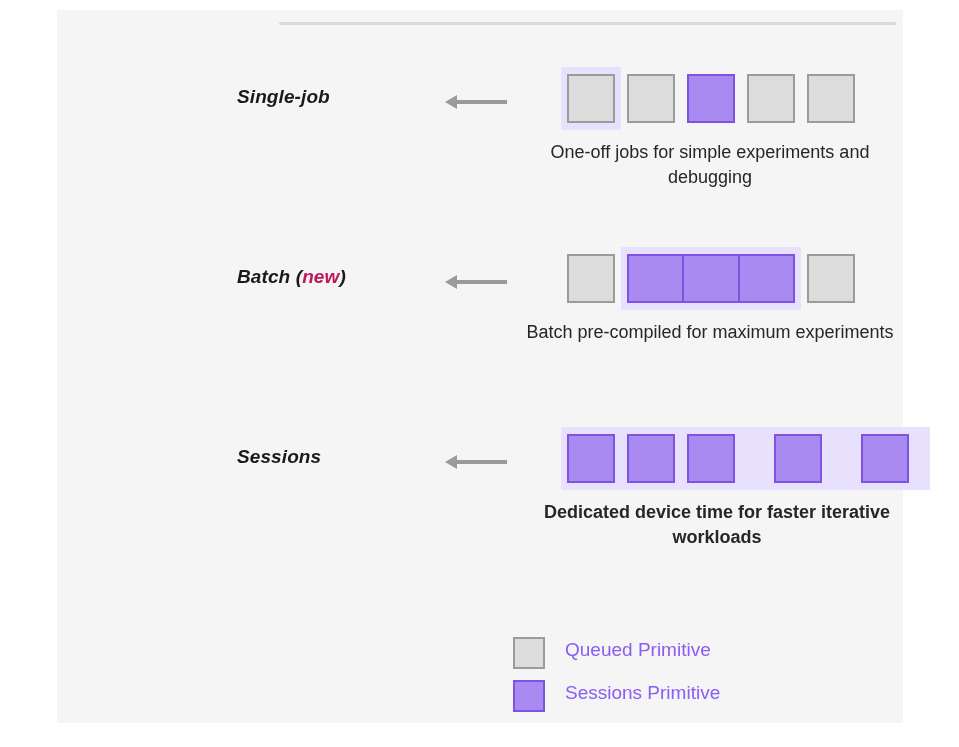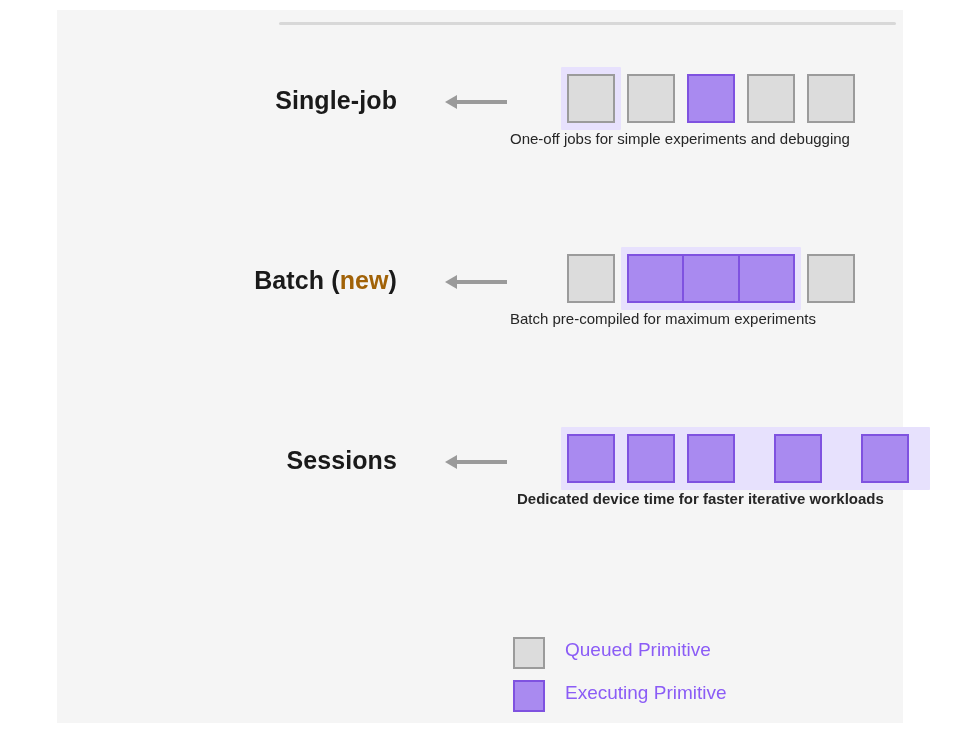--- a/index.html
+++ b/index.html
@@ -39,29 +39,29 @@
   .row { position: absolute; left: 0; width: 846px; }
   .row-single   { top: 52px; }
   .row-batch    { top: 232px; }
   .row-sessions { top: 412px; }
 
   .row-label {
     position: absolute;
     left: 180px;
     width: 160px;
     top: 24px;
-    text-align: right;
-    font-size: 25px;
+    font-size: 19px;
     font-weight: 700;
     color: #1a1a1a;
     letter-spacing: 0.1px;
     white-space: nowrap;
+    font-style: italic;
   }
   .row-label .tag-paren { color: #1a1a1a; font-weight: 700; }
-  .row-label .tag-new   { color: #a16207; font-weight: 700; }
+  .row-label .tag-new   { color: #be185d; font-weight: 700; }
 
   
   .arrow {
     position: absolute;
     left: 388px;
     top: 32px;
     width: 62px;
     height: 16px;
   }
   .arrow .shaft {
@@ -145,25 +145,26 @@
   .ss-b1 { left: 57px;  top: 12px; }
   .ss-b2 { left: 117px; top: 12px; }
   .ss-b3 { left: 177px; top: 12px; }
   .ss-b4 { left: 264px; top: 12px; }
   .ss-b5 { left: 351px; top: 12px; }
 
   
   .caption {
     position: absolute;
     left: 453px;
-    top: 64px;
+    top: 78px;
     width: 400px;
-    font-size: 15px;
+    font-size: 18px;
     line-height: 25px;
     color: #262626;
+    text-align: center;
   }
   .row-sessions .caption { left: 460px; font-weight: bold; }
 
   
   .legend {
     position: absolute;
     left: 456px;
     top: 622px;
   }
   .legend-item {
@@ -270,17 +271,17 @@
     <div class="caption">Dedicated device time for faster iterative workloads</div>
   </div>
 
   <div class="legend">
     <div class="legend-item">
       <div class="legend-swatch queued"></div>
       <div class="legend-label">Queued Primitive</div>
     </div>
     <div class="legend-item">
       <div class="legend-swatch executing"></div>
-      <div class="legend-label">Executing Primitive</div>
+      <div class="legend-label">Sessions Primitive</div>
     </div>
   </div>
 
 </div>
 
 </body></html>

